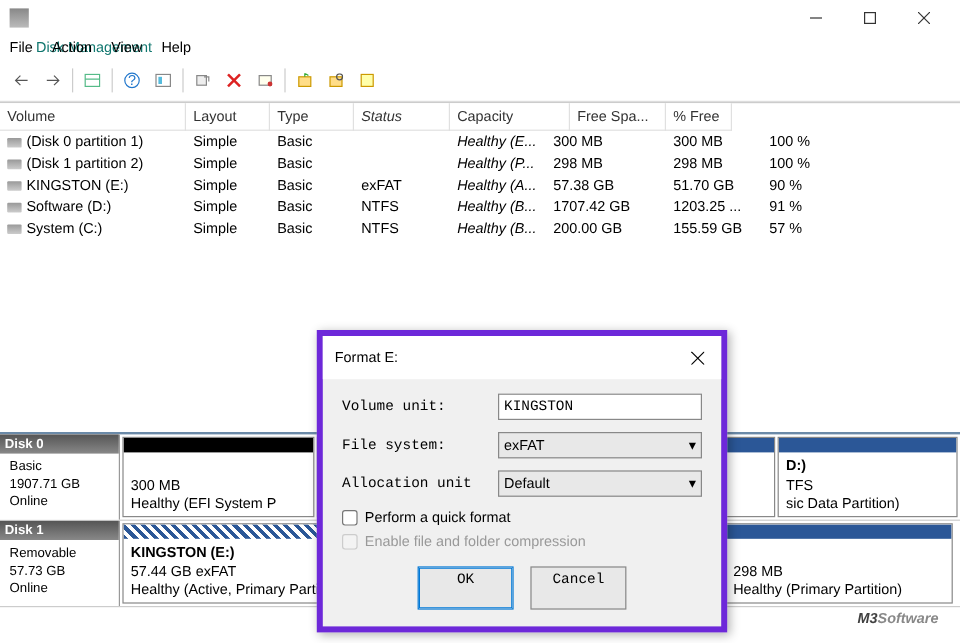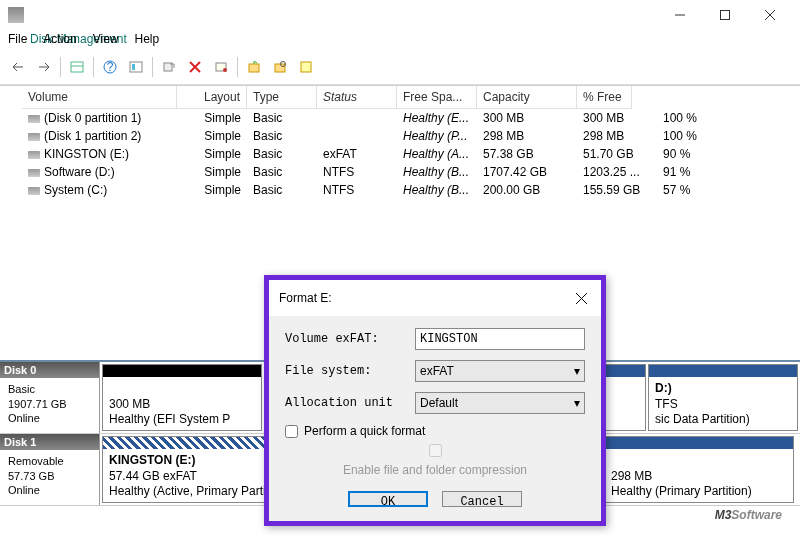--- a/index.html
+++ b/index.html
@@ -20,21 +20,21 @@
 
 .toolbar { display: flex; gap: 2px; padding: 4px 6px 6px; border-bottom: 1px solid #ddd; align-items: center; }
 .tbtn { width: 24px; height: 22px; border: 1px solid transparent; display: flex; align-items: center; justify-content: center; }
 .tsep { width: 1px; height: 20px; background: #ccc; margin: 0 2px; }
 
 
 .table { border-top: 1px solid #ccc; }
 .thead, .trow { display: flex; }
 .thead .th { background: #fff; border-right: 1px solid #e0e0e0; border-bottom: 1px solid #e0e0e0; padding: 4px 6px; color: #333; font-weight: normal; }
 .trow .td { padding: 2px 6px; color: #000; white-space: nowrap; overflow: hidden; }
-.col-vol { width: 155px; margin-left: 22px; } .col-lay { width: 70px; text-align: right; } .col-typ { width: 70px; }
+.col-vol { width: 155px; } .col-lay { width: 70px; } .col-typ { width: 70px; }
 .col-fs { width: 80px; } .col-stat { width: 80px; font-style: italic; } .col-cap { width: 100px; }
 .col-free { width: 80px; } .col-pct { width: 55px; }
 .vol-icon { display: inline-block; width: 12px; height: 8px; background: linear-gradient(#999,#ccc); margin-right: 4px; vertical-align: middle; border-radius: 1px; }
 
 
 .graphical { position: absolute; left: 0; right: 0; top: 360px; border-top: 2px solid #6b8aa8; }
 .diskrow { display: flex; border-bottom: 1px solid #ccc; height: 72px; }
 .diskinfo { width: 100px; border-right: 1px solid #999; padding: 6px 8px; background: #fff; }
 .diskinfo .header { background: linear-gradient(#555,#888); color: #fff; padding: 1px 4px; font-weight: bold; margin: -6px -8px 4px; font-size: 11px; }
 .diskinfo div { font-size: 11px; line-height: 1.3; }
@@ -48,23 +48,23 @@
 .dialog { position: absolute; left: 264px; top: 275px; width: 342px; background: #f0f0f0; border: 5px solid #6d28d9; box-shadow: 2px 2px 8px rgba(0,0,0,0.3); }
 .dtitle { display: flex; justify-content: space-between; align-items: center; padding: 8px 10px; background: #fff; }
 .dclose { width: 20px; height: 20px; display: flex; align-items: center; justify-content: center; }
 .dbody { padding: 12px 16px 14px; font-family: "Consolas","Courier New",monospace; }
 .drow { display: flex; align-items: center; margin-bottom: 10px; }
 .dlabel { width: 130px; font-family: "Consolas","Courier New",monospace; font-size: 12px; }
 .dinput { flex: 1; height: 22px; border: 1px solid #888; padding: 2px 4px; background: #fff; font-family: "Consolas","Courier New",monospace; font-size: 12px; }
 .dselect { flex: 1; height: 22px; border: 1px solid #888; background: #e8e8e8; padding: 2px 4px; font-family: "Consolas","Courier New",monospace; font-size: 12px; display: flex; justify-content: space-between; align-items: center; }
 .dcheck { display: flex; align-items: center; gap: 6px; margin: 6px 0 4px; font-family: "Consolas","Courier New",monospace; }
 .dcheck input { width: 13px; height: 13px; }
-.dcheck.disabled { color: #999; flex-direction: column; }
+.dcheck.disabled { color: #999; }
 .dbtns { display: flex; justify-content: center; gap: 14px; margin-top: 14px; }
-.dbtn { width: 80px; height: 16px; border: 1px solid #888; background: #e8e8e8; font-family: "Consolas","Courier New",monospace; text-align: center; line-height: 20px; }
+.dbtn { width: 80px; height: 36px; border: 1px solid #888; background: #e8e8e8; font-family: "Consolas","Courier New",monospace; text-align: center; line-height: 20px; }
 .dbtn.primary { border: 1px solid #0078d7; box-shadow: inset 0 0 0 1px #0078d7; }
 
 .watermark { position: absolute; right: 18px; bottom: 10px; font-size: 28px; font-weight: bold; color: #888; font-style: italic; }
 .watermark .m3 { color: #404040; }
 </style>
 </head>
 <body>
 
 <div class="titlebar">
   <div class="app-icon"></div>
@@ -165,22 +165,22 @@
       </svg>
     </div>
 </div>
 
 <div class="table">
   <div class="thead">
     <div class="th col-vol">Volume</div>
     <div class="th col-lay">Layout</div>
     <div class="th col-typ">Type</div>
     <div class="th col-stat">Status</div>
+    <div class="th col-cap">Capacity</div>
     <div class="th col-free">Free Spa...</div>
-    <div class="th col-cap">Capacity</div>
     <div class="th col-pct">% Free</div>
   </div>
   <div id="tbody">
       <div class="trow">
         <div class="td col-vol"><span class="vol-icon"></span>(Disk 0 partition 1)</div>
         <div class="td col-lay">Simple</div>
         <div class="td col-typ">Basic</div>
         <div class="td col-fs"></div>
         <div class="td col-stat">Healthy (E...</div>
         <div class="td col-cap">300 MB</div>
@@ -282,21 +282,21 @@
     <span>Format E:</span>
     <span class="dclose">
         <svg width="11" height="11">
           <line x1="0" y1="0" x2="11" y2="11" stroke="#000"></line>
           <line x1="11" y1="0" x2="0" y2="11" stroke="#000"></line>
         </svg>
       </span>
   </div>
   <div class="dbody">
     <div class="drow">
-      <span class="dlabel">Volume exFAT:</span>
+      <span class="dlabel">Volume unit:</span>
       <input class="dinput" value="KINGSTON" style="">
     </div>
     <div class="drow">
       <span class="dlabel">File system:</span>
       <div class="dselect">
         <span>exFAT</span>
         <span>▾</span>
       </div>
     </div>
     <div class="drow">

